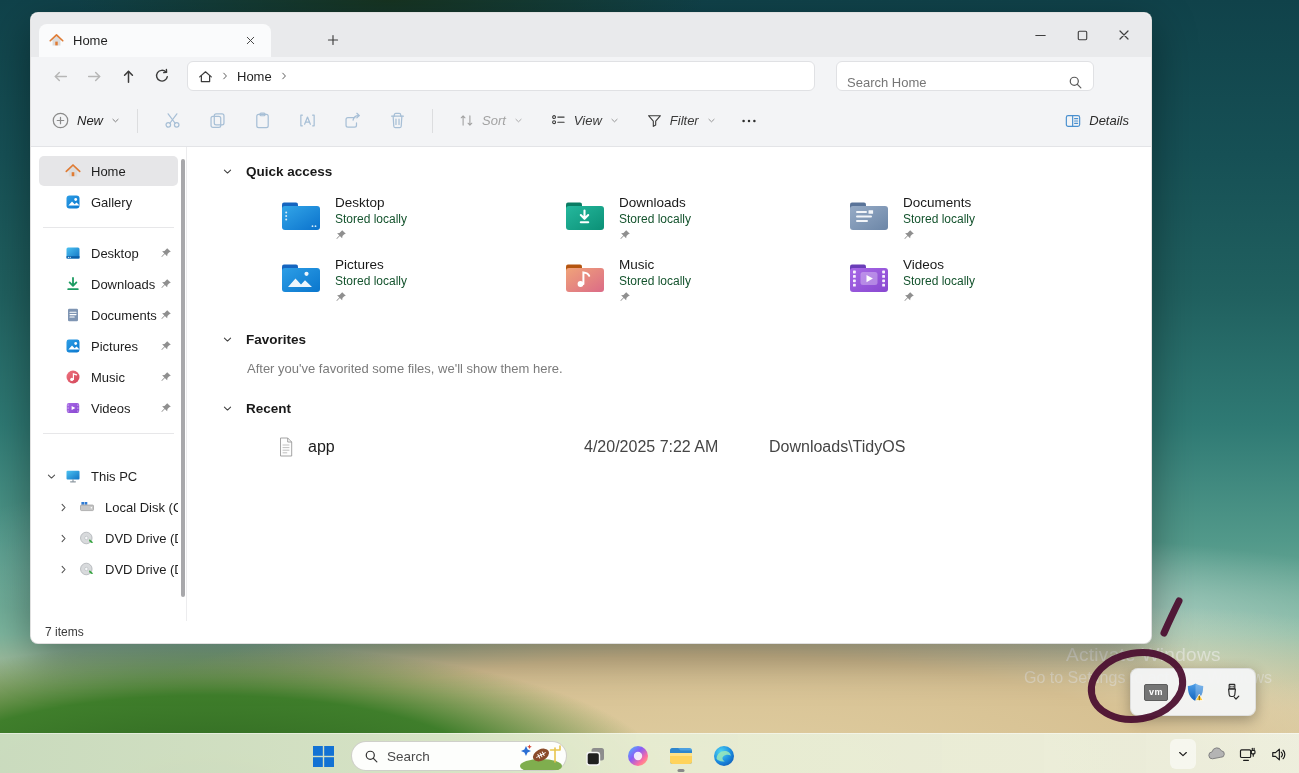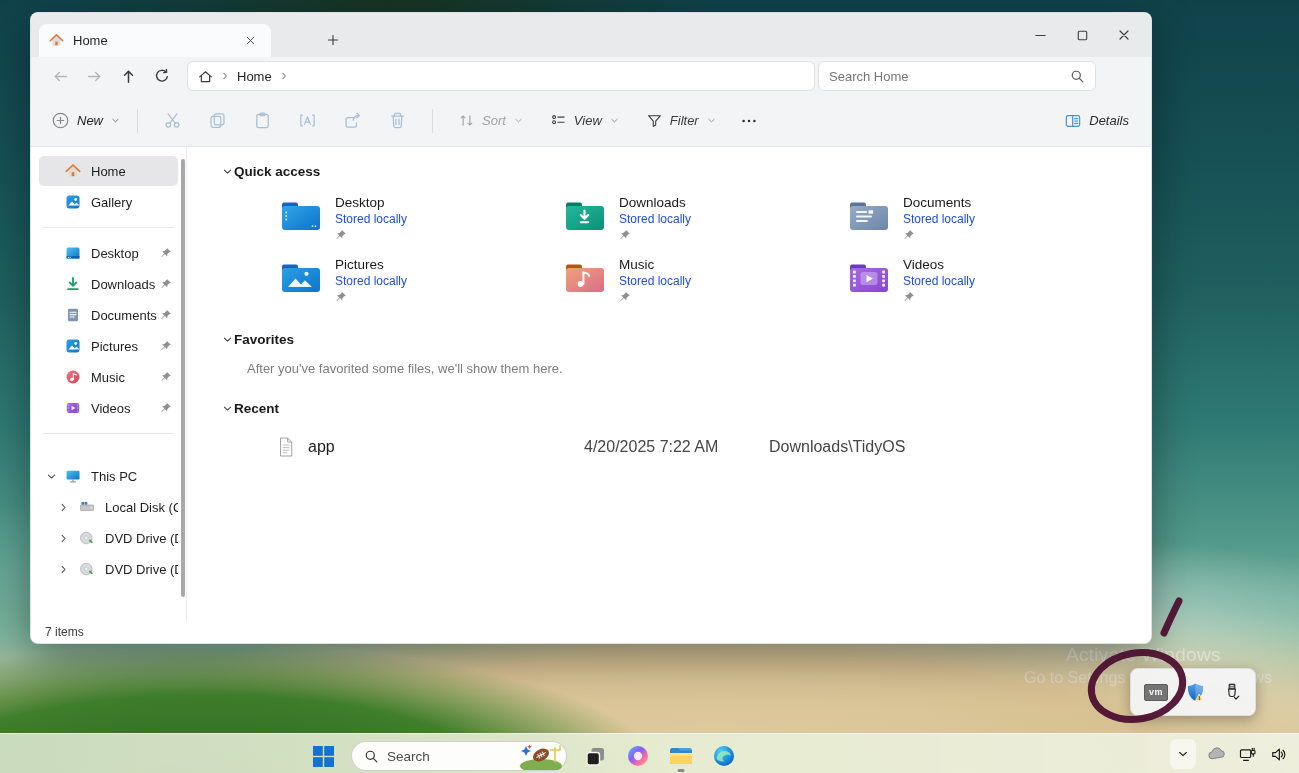--- a/index.html
+++ b/index.html
@@ -35,22 +35,22 @@
   .newtab { position:absolute; left:290px; top:15px; width:24px; height:24px; display:flex; align-items:center; justify-content:center; color:#3c3c3c; border-radius:4px; }
   .winctl { position:absolute; right:6px; top:7px; display:flex; }
   .wc { width:42px; height:30px; display:flex; align-items:center; justify-content:center; color:#3f3f3f; }
 
   .navbar { position:absolute; left:0; top:44px; right:0; height:38px; background:#f3f4f6; display:flex; align-items:center; padding-left:12px; }
   .navbtn { width:34px; height:30px; display:flex; align-items:center; justify-content:center; border-radius:5px; }
   .dim { color:#b6b6b6; } .drk { color:#3b3b3b; }
   .crumbbar { margin-left:8px; width:628px; height:30px; background:#fff; border:1px solid #e0e1e4; border-radius:6px;
               display:flex; align-items:center; gap:6px; padding:0 10px; font-size:13px; color:#1f1f1f; }
   .crumb-sep { color:#5a5a5a; display:flex; align-items:center; }
-  .searchbar { margin-left:3px; width:278px; height:30px; background:#fff; border:1px solid #e0e1e4; border-radius:6px;
-               display:flex; align-items:center; padding:0 10px; }
+  .searchbar { margin-left:21px; width:258px; height:30px; background:#fff; border:1px solid #e0e1e4; border-radius:6px;
+               display:flex; align-items:flex-end; padding:0 10px; }
   .searchbar input { flex:1; border:none; outline:none; background:transparent; font-size:13px; color:#333; font-family:inherit; }
   .searchbar input::placeholder { color:#767676; }
   .searchbar .icon { color:#5a5a5a; }
 
   .toolbar { position:absolute; left:0; top:82px; right:0; height:52px; background:#f3f4f6; border-bottom:1px solid #e3e4e7;
              display:flex; align-items:center; padding-left:16px;font-style:italic; }
   .tb-new { display:flex; align-items:center; gap:7px; font-size:13px; color:#1f1f1f; padding:6px 4px; }
   .tb-new .cplus { color:#8a8a8a; } .tb-new .chv { color:#6f6f6f; }
   .tb-sep { width:1px; height:24px; background:#dcdddf; margin:0 12px; }
   .tb-ic { width:45px; height:36px; display:flex; align-items:center; justify-content:center; color:#a7bfd6; }
@@ -68,27 +68,27 @@
   .s-item.sel { background:#e6e6e8; }
   .s-item .s-chev { position:absolute; left:6px; color:#4f4f4f; }
   .s-item .pin { position:absolute; right:6px; color:#8f8f8f; }
   .s-item.indent { padding-left:40px; } .s-item.indent .s-chev { left:18px; }
   .s-div { height:1px; background:#e7e7e9; margin:10px 12px; }
   .s-sp { height:16px; }
   .s-label { overflow:hidden; text-overflow:clip; }
   .scrollthumb { position:absolute; right:1px; top:12px; width:4px; height:438px; background:#a8a8ab; border-radius:2px; }
 
   .main { flex:1; padding-top:14px; overflow:hidden; }
-  .sec-h { display:flex; align-items:center; gap:0; margin-left:34px; height:20px; font-size:13.5px; font-weight:bold; color:#191919; }
+  .sec-h { display:flex; align-items:center; gap:12px; margin-left:34px; height:20px; font-size:13.5px; font-weight:bold; color:#191919; }
   .sec-h .icon { color:#3d3d3d; }
   .qa-grid { margin:14px 0 0 94px; display:grid; grid-template-columns:284px 284px 284px; row-gap:6px; }
   .tile { display:flex; gap:14px; height:56px; }
   .ficon { width:40px; height:33px; flex:none; margin-top:3px; }
   .tname { font-size:13.5px; color:#191919; }
-  .tsub { font-size:12px; color:#1d4ed8; margin-top:2px; }
+  .tsub { font-size:12px; color:#14532d; margin-top:2px; }
   .tpin { color:#8f8f8f; margin-top:3px; }
   .fav-empty { margin:12px 0 0 60px; font-size:13px; color:#7b7b7b; }
   .mt16 { margin-top:16px; } .mt22 { margin-top:22px; }
   .recent-row { margin:16px 0 0 91px; display:grid; grid-template-columns:30px 276px 185px auto; align-items:center; height:26px; font-size:16px; color:#1b1b1b; }
   .recent-row .rdate, .recent-row .rloc { color:#454545; }
 
   .statusbar { position:absolute; left:0; right:0; bottom:0; height:22px; font-size:12px; color:#3a3a3a;
                padding-left:14px; display:flex; align-items:center; background:#fff; border-radius:0 0 8px 8px; }
 
   

